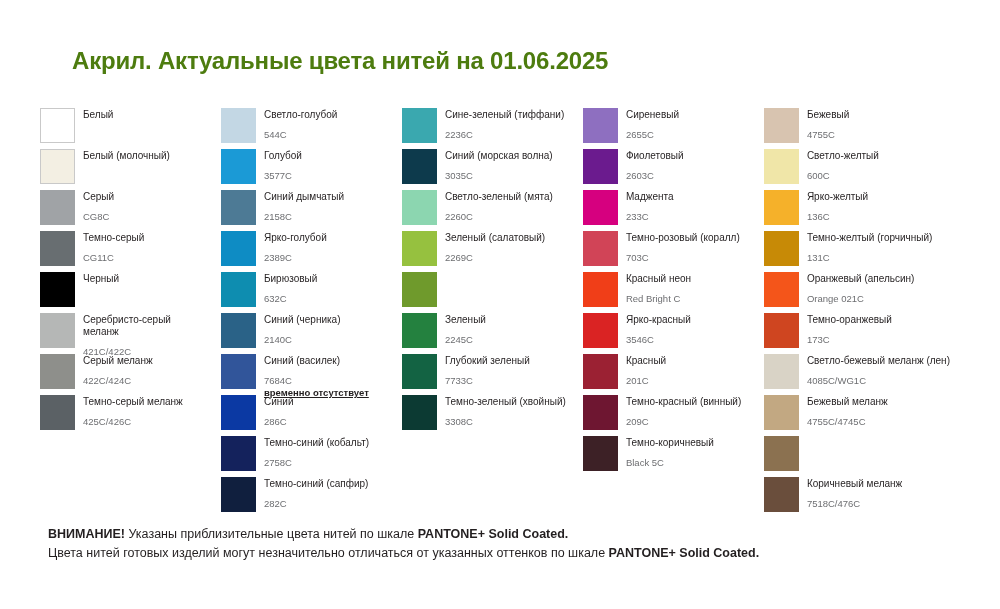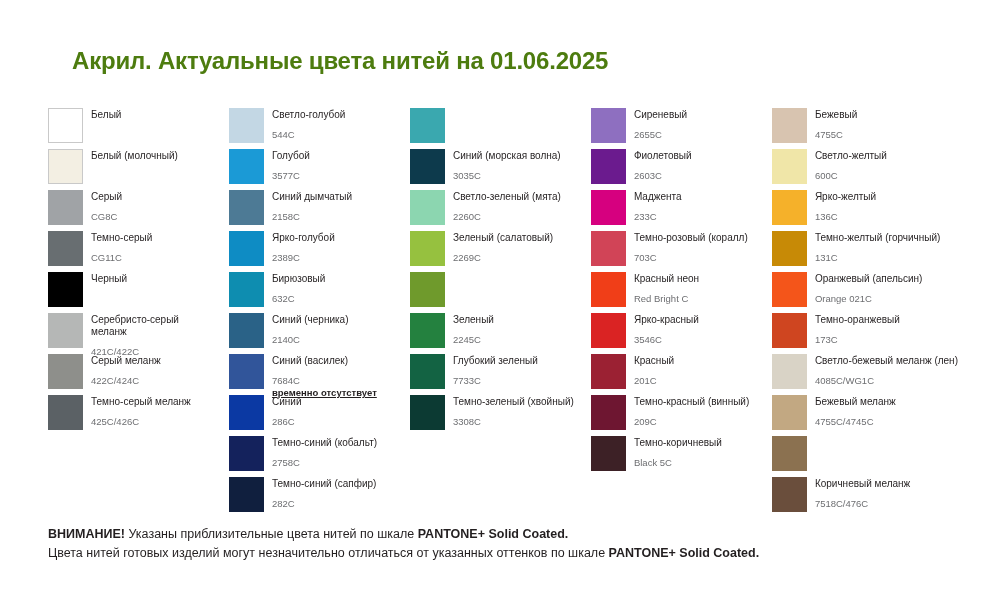--- a/index.html
+++ b/index.html
@@ -26,21 +26,21 @@
     top: 47px;
     font-size: 24px;
     font-weight: bold;
     letter-spacing: -0.2px;
     color: #4d7c0f;
     white-space: nowrap;
     margin-left: 24px;
   }
   .columns {
     position: absolute;
-    left: 48px;
+    left: 40px;
     top: 108px;
     width: 910px;
     display: flex;
     gap: 0px;
   }
   .column {
     width: 188px;
   }
   .column + .column {
     margin-left: 0px;
@@ -243,20 +243,24 @@
         <div class="labels">
           <div class="name">Темно-синий (сапфир)</div>
           <div class="code">282C</div>
         </div>
       </div>
     </div>
 
     <div class="column">
       <div class="swatch-row">
         <div class="swatch" style="background:#3aa8af"></div>
+        <div class="labels">
+          <div class="name">Сине-зеленый (тиффани)</div>
+          <div class="code">2236C</div>
+        </div>
       </div>
       <div class="swatch-row">
         <div class="swatch" style="background:#0d3a4c"></div>
         <div class="labels">
           <div class="name">Синий (морская волна)</div>
           <div class="code">3035C</div>
         </div>
       </div>
       <div class="swatch-row">
         <div class="swatch" style="background:#8cd6b0"></div>

